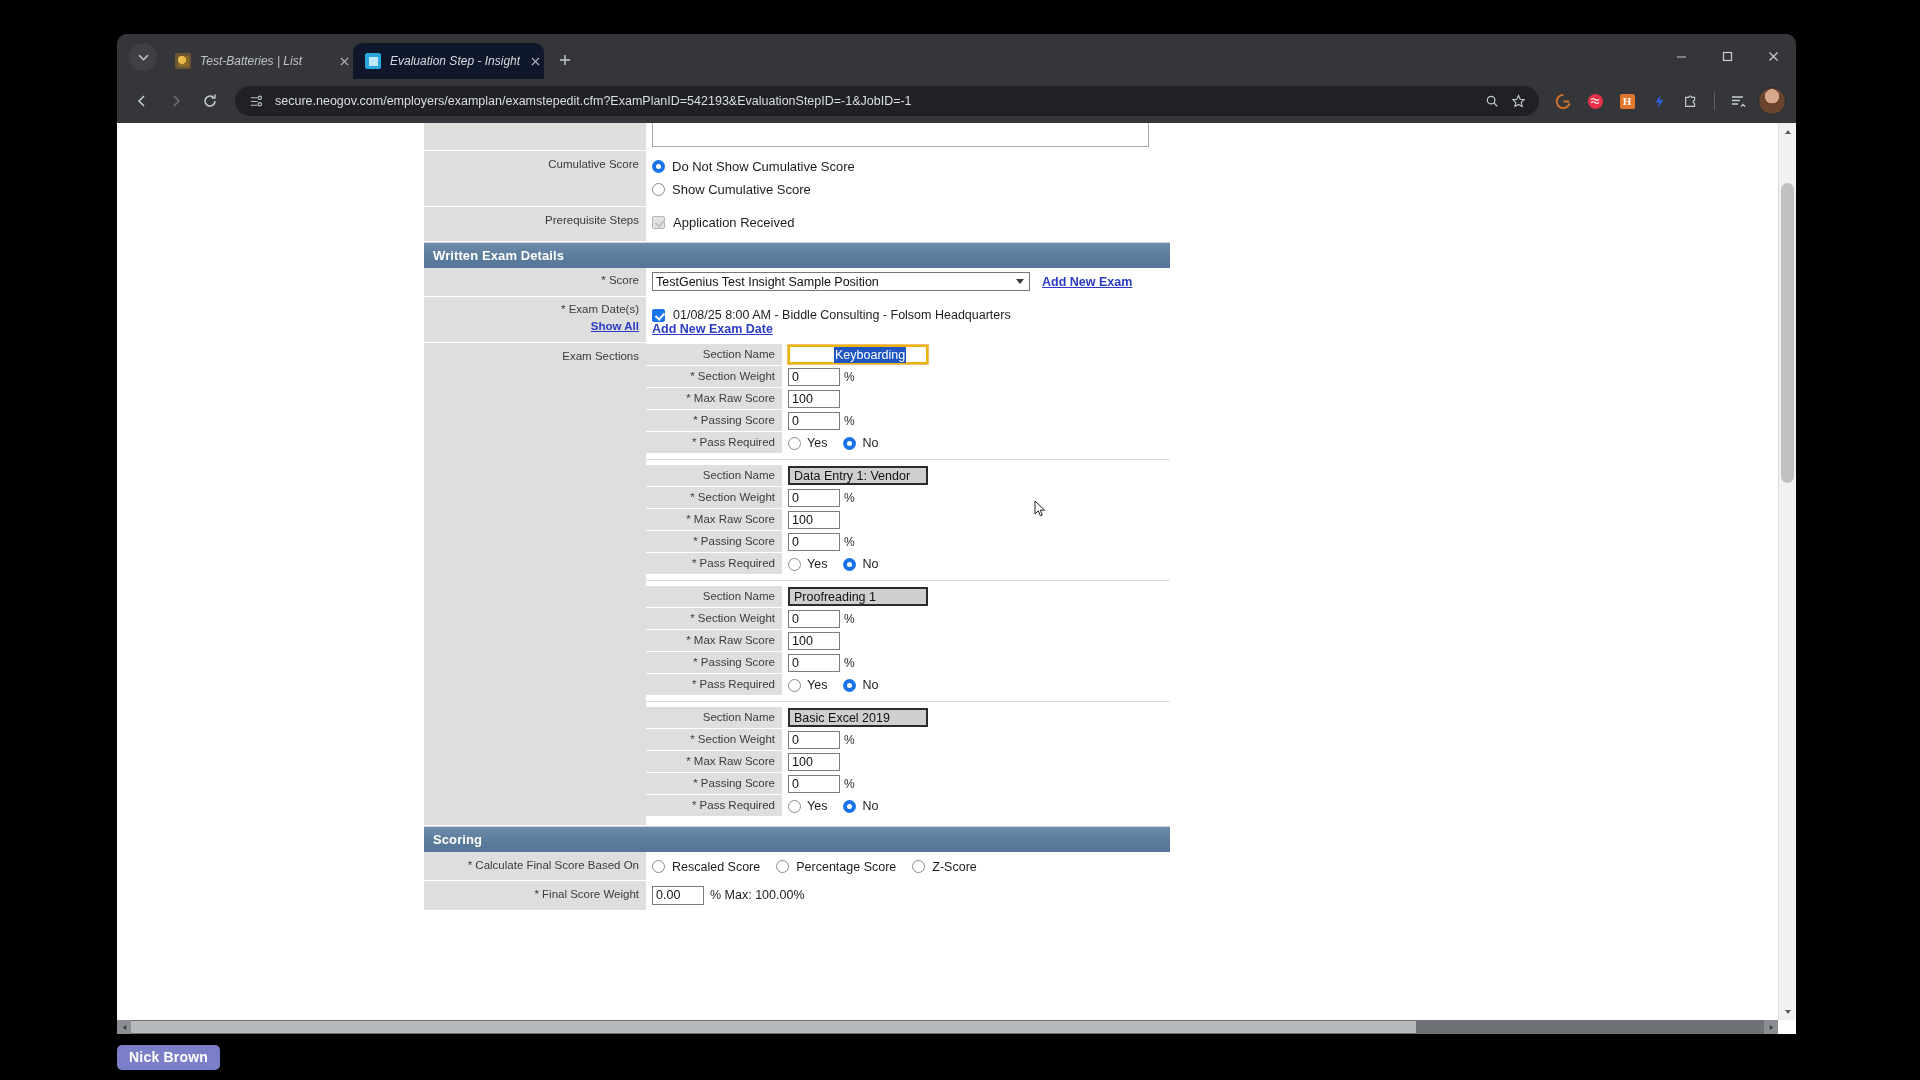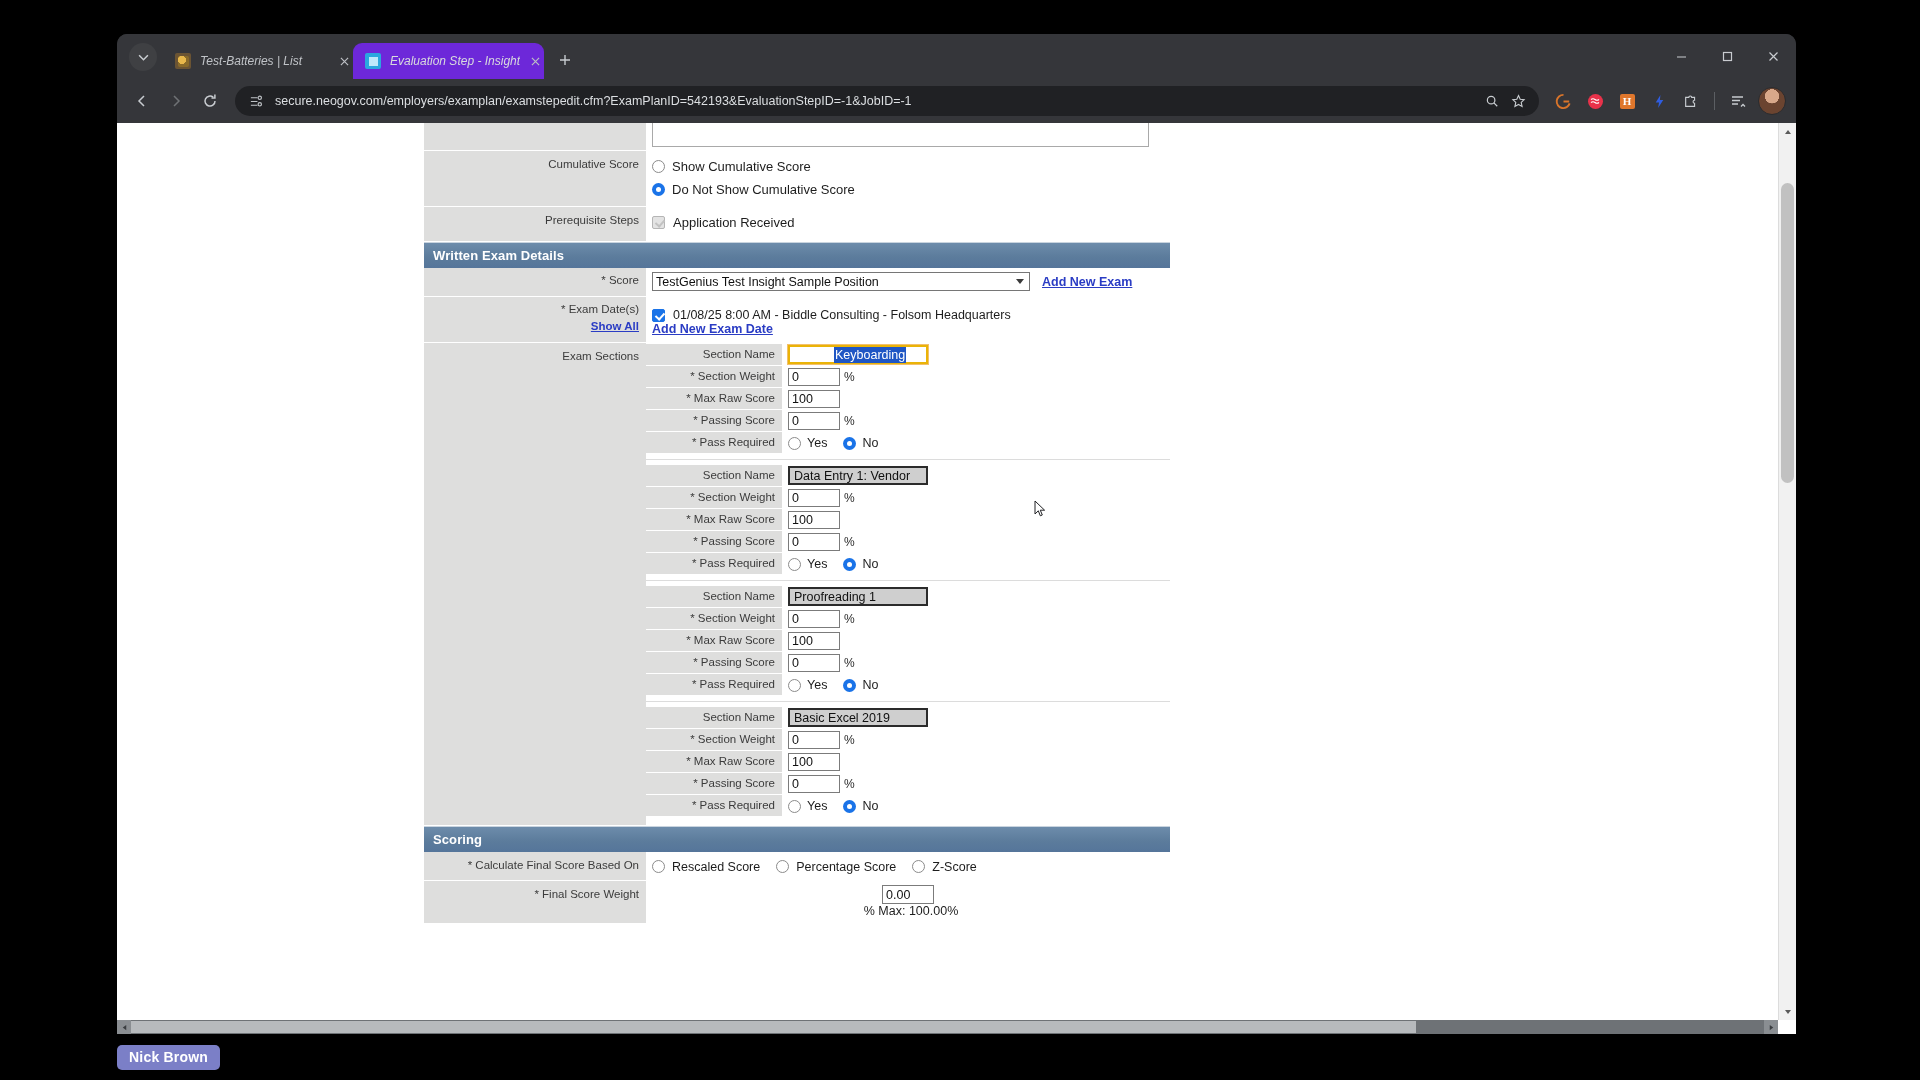--- a/index.html
+++ b/index.html
@@ -41,21 +41,21 @@
   .tab {
     height: 36px;
     display: flex; align-items: center;
     padding: 0 0 0 12px;
     border-radius: 9px 9px 0 0;
     min-width: 190px; max-width: 230px;
     position: relative;
     font-style: italic;
   }
   .tab.inactive { background: transparent; }
-  .tab.active { background: #6d28d9; justify-content: flex-end; }
+  .tab.active { background: #0f172a; justify-content: flex-end; }
   .tab-favicon {
     width: 16px; height: 16px;
     flex: 0 0 16px;
     margin-right: 9px;
     border-radius: 2px;
     display: flex; align-items: center; justify-content: center;
     font-size: 9px;
     overflow: hidden;
   }
   .fav-a { background: #6b5433; }
@@ -611,26 +611,26 @@
           <div class="flabel" style="height:28px;"></div>
           <div class="fval" style="height:28px;padding-top:0;">
             <div style="width:497px;height:24px;border:1px solid #a9a9a9;border-top:none;background:#fff;"></div>
           </div>
         </div>
 
         <div class="frow">
           <div class="flabel" style="padding-top:6px;">Cumulative Score</div>
           <div class="fval" style="flex-direction:column;padding-top:5px;padding-bottom:6px;">
             <div class="radio-line">
+              <span class="rad on"></span>
+              <span>Do Not Show Cumulative Score</span>
+            </div>
+            <div class="radio-line">
               <span class="rad"></span>
               <span>Show Cumulative Score</span>
-            </div>
-            <div class="radio-line">
-              <span class="rad on"></span>
-              <span>Do Not Show Cumulative Score</span>
             </div>
           </div>
         </div>
 
         <div class="frow">
           <div class="flabel" style="padding-top:6px;padding-bottom:8px;">Prerequisite Steps</div>
           <div class="fval" style="padding-top:5px;padding-bottom:8px;">
             <div class="radio-line">
               <span class="chk dis"></span>
               <span>Application Received</span>
@@ -853,21 +853,21 @@
             </span>
             <span class="opt">
               <span class="rad"></span>
               <span>Z-Score</span>
             </span>
           </div>
         </div>
 
         <div class="frow">
           <div class="score-label" style="padding-top:6px;padding-bottom:8px;">* Final Score Weight</div>
-          <div class="score-val" style="padding-top:4px;padding-bottom:6px;flex-direction:column;">
+          <div class="score-val" style="padding-top:4px;padding-bottom:6px;">
             <span class="txt-in" style="width:52px;height:19px;">0.00</span>
             <span style="margin-left:6px;font-size:12.5px;color:#1d1d1d;">% Max: 100.00%</span>
           </div>
         </div>
 
       </div>
 
       <div id="cursor">
         <svg width="12" height="18" viewBox="0 0 12 18">
           <path d="M1 1 L1 14 L4.3 10.8 L6.3 15.8 L8.3 15 L6.3 10.2 L10.6 10.2 Z" fill="#ffffff" stroke="#202124" stroke-width="1"></path>

